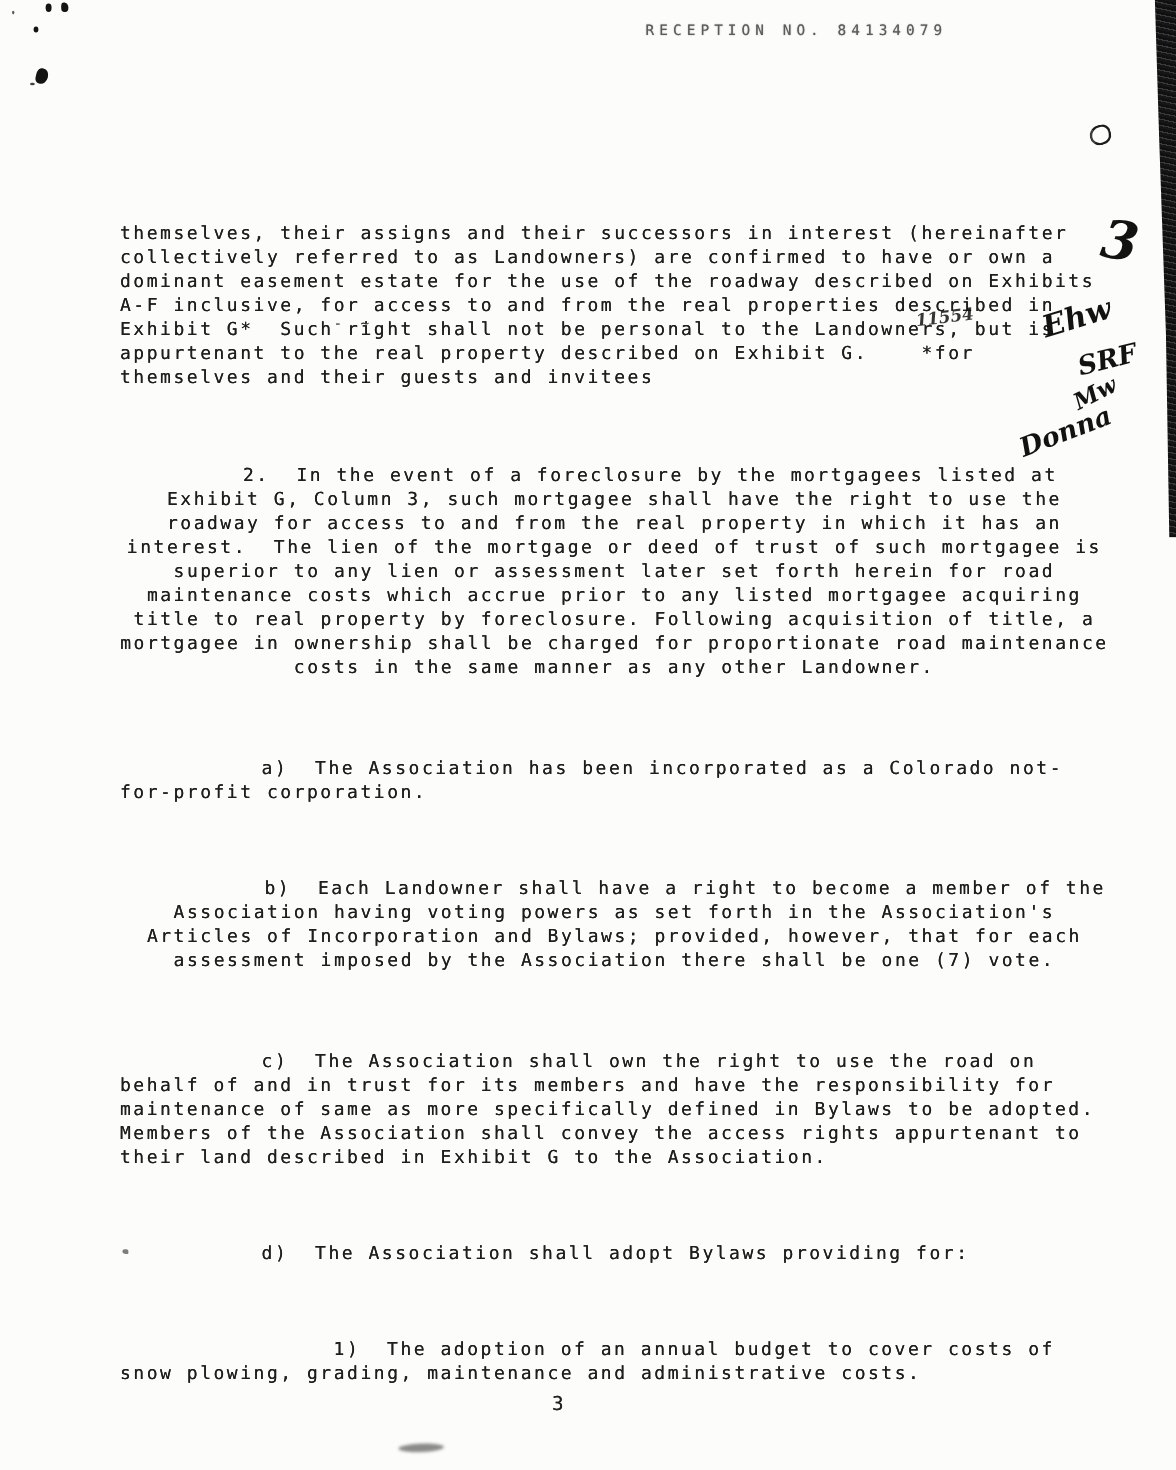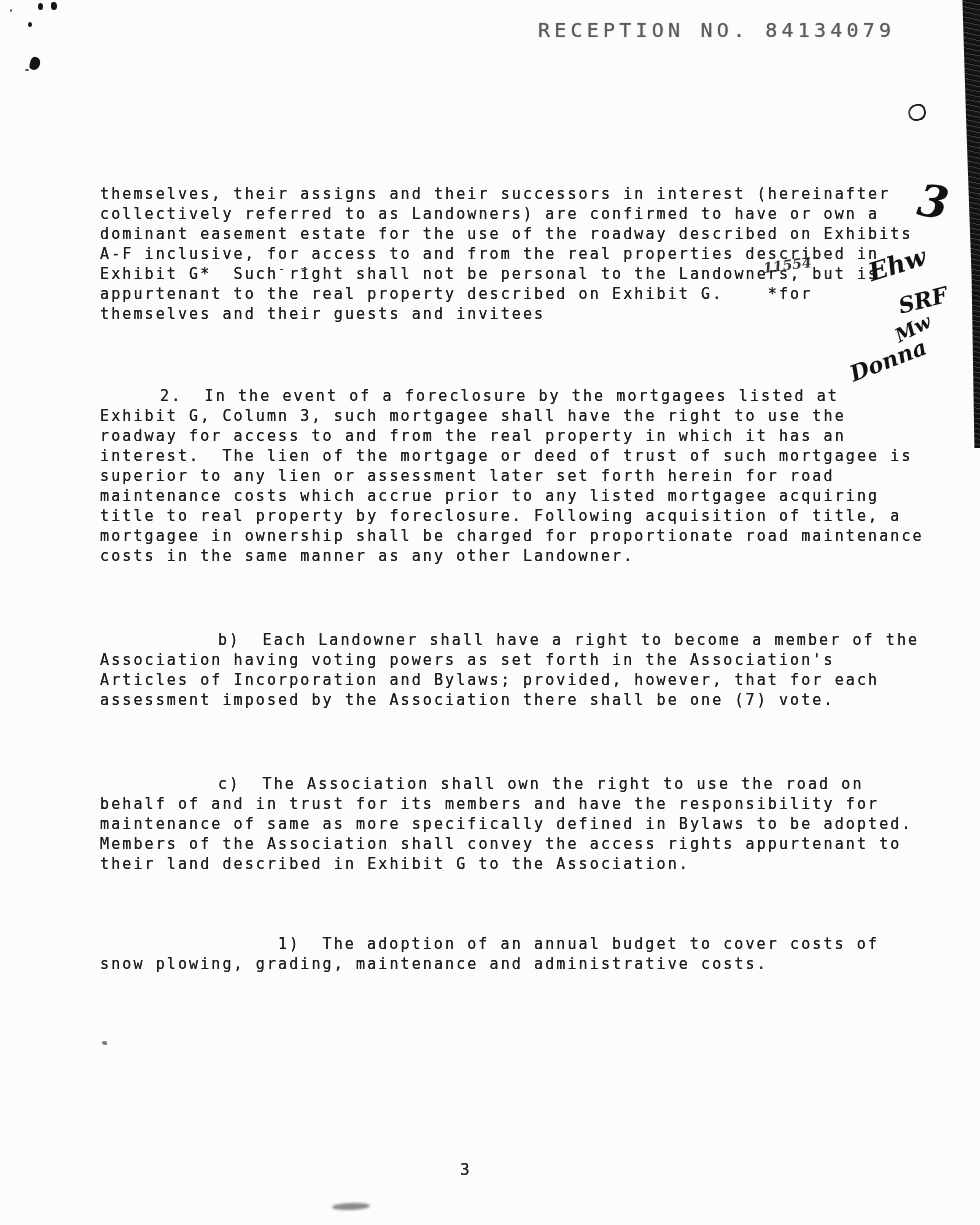--- a/index.html
+++ b/index.html
@@ -6,21 +6,21 @@
   body{
     width:980px;height:1225px;position:relative;overflow:hidden;
     background:#fcfcfb;
     font-family:"DejaVu Sans Mono","Liberation Mono",monospace;
   }
   .page{position:absolute;inset:0;}
 
   
   .stamp{
     position:absolute;left:538px;top:18px;
-    font-size:20px;letter-spacing:4.2px;color:#474747;
+    font-size:12px;letter-spacing:4.2px;color:#474747;
     opacity:.88;white-space:nowrap;
     text-shadow:0 0 1px #6a6a6a;
   }
 
   
   .edge-band{
     position:absolute;right:0;top:0;width:20px;height:448px;
     background:
       repeating-linear-gradient(12deg,#161616 0 2px,#3a3a3a 2px 3px,#101010 3px 5px);
     clip-path:polygon(12% 0,100% 0,100% 100%,72% 100%,58% 62%,30% 26%);
@@ -50,21 +50,21 @@
     font-size:15px;line-height:20px;letter-spacing:2.1px;
     color:#1e1e1e;
     text-shadow:0 0 .5px #2a2a2a;
     white-space:pre-wrap;
   }
   .doc p{margin:0;}
   .ind1{text-indent:60px;}
   .ind2{text-indent:118px;}
   .ind3{text-indent:178px;}
   .mb22{margin-bottom:22px!important;}
-  .mb24{margin-bottom:24px!important;}
+  .mb24{margin-bottom:24px!important;text-align:center;}
   .mb20{margin-bottom:20px!important;}
 
   
   .hand{
     position:absolute;color:#121212;
     font-family:"DejaVu Serif","Liberation Serif",serif;
     font-style:italic;font-weight:bold;white-space:nowrap;
   }
   .hand-three{left:918px;top:176px;font-size:44px;transform:rotate(9deg);}
   .hand-ehw{left:868px;top:250px;font-size:25px;transform:rotate(-17deg);}
@@ -105,22 +105,24 @@
   <div class="speck sp3"></div>
   <div class="speck sp4"></div>
   <div class="speck sp5"></div>
   <div class="speck sp6"></div>
   <div class="speck sp7"></div>
   <div class="circle-mark"></div>
 
   <div class="doc">
     <p class="mb22">themselves, their assigns and their successors in interest (hereinafter collectively referred to as Landowners) are confirmed to have or own a dominant easement estate for the use of the roadway described on Exhibits A-F inclusive, for access to and from the real properties described in Exhibit G*  Such right shall not be personal to the Landowners, but is appurtenant to the real property described on Exhibit G.    *for themselves and their guests and invitees</p>
     <p class="ind1 mb24">2.  In the event of a foreclosure by the mortgagees listed at Exhibit G, Column 3, such mortgagee shall have the right to use the roadway for access to and from the real property in which it has an interest.  The lien of the mortgage or deed of trust of such mortgagee is superior to any lien or assessment later set forth herein for road maintenance costs which accrue prior to any listed mortgagee acquiring title to real property by foreclosure. Following acquisition of title, a mortgagee in ownership shall be charged for proportionate road maintenance costs in the same manner as any other Landowner.</p>
+    <p class="ind2 mb20">a)  The Association has been incorporated as a Colorado not-for-profit corporation.</p>
     <p class="ind2 mb24">b)  Each Landowner shall have a right to become a member of the Association having voting powers as set forth in the Association's Articles of Incorporation and Bylaws; provided, however, that for each assessment imposed by the Association there shall be one (7) vote.</p>
     <p class="ind2 mb20">c)  The Association shall own the right to use the road on behalf of and in trust for its members and have the responsibility for maintenance of same as more specifically defined in Bylaws to be adopted.  Members of the Association shall convey the access rights appurtenant to their land described in Exhibit G to the Association.</p>
+    <p class="ind2 mb20">d)  The Association shall adopt Bylaws providing for:</p>
     <p class="ind3 mb22">1)  The adoption of an annual budget to cover costs of snow plowing, grading, maintenance and administrative costs.</p>
     
     
     
   </div>
 
   <div class="dash-mark">- ~</div>
 
   <div class="hand hand-three">3</div>
   <div class="hand hand-ehw">Ehw</div>

